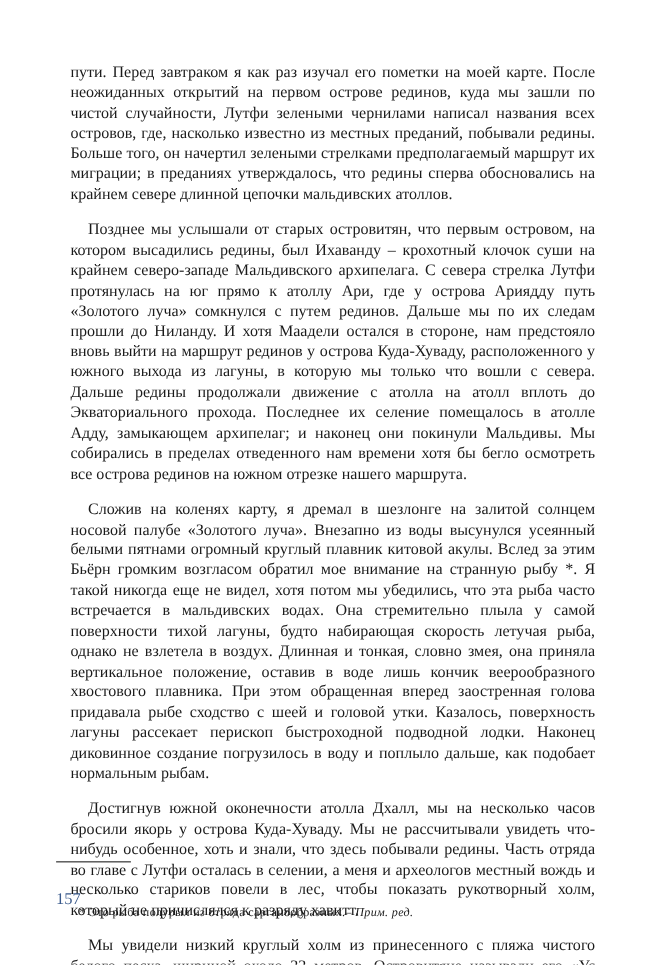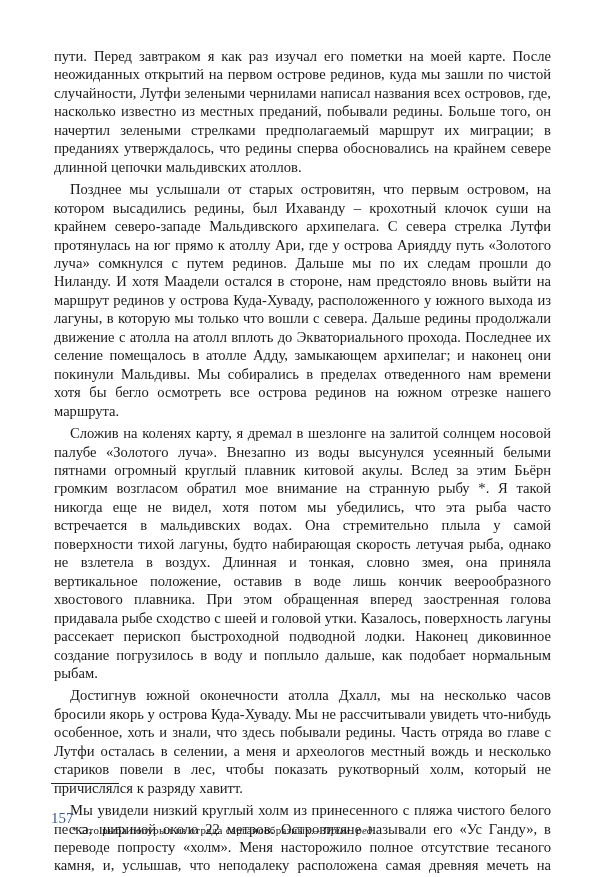--- a/index.html
+++ b/index.html
@@ -7,21 +7,21 @@
     width: 600px; height: 877px; background: #ffffff; overflow: hidden;
     position: relative;
     font-family: "Liberation Serif", "DejaVu Serif", serif;
     color: #1a1a1a;
   }
   .page-body {
     position: absolute; left: 50px; top: 43px; width: 505px;
     font-size: 14.6px; line-height: 18.45px;
     text-align: justify; hyphens: manual;
   }
-  .page-body p { margin: 4px; text-indent: 0; }
+  .page-body p { margin: 14px; text-indent: 0; }
   .page-body p.indent { text-indent: 16px; font-family: Liberation Serif, serif; }
   .footnote-rule {
     position: absolute; left: 51px; top: 783px; width: 68px; height: 0;
     border-top: 1px solid #222;
   }
   .footnote {
     position: absolute; left: 72px; top: 788px; font-size: 11px;
     letter-spacing: 0.3px;
     margin-top: 36px;
   }

